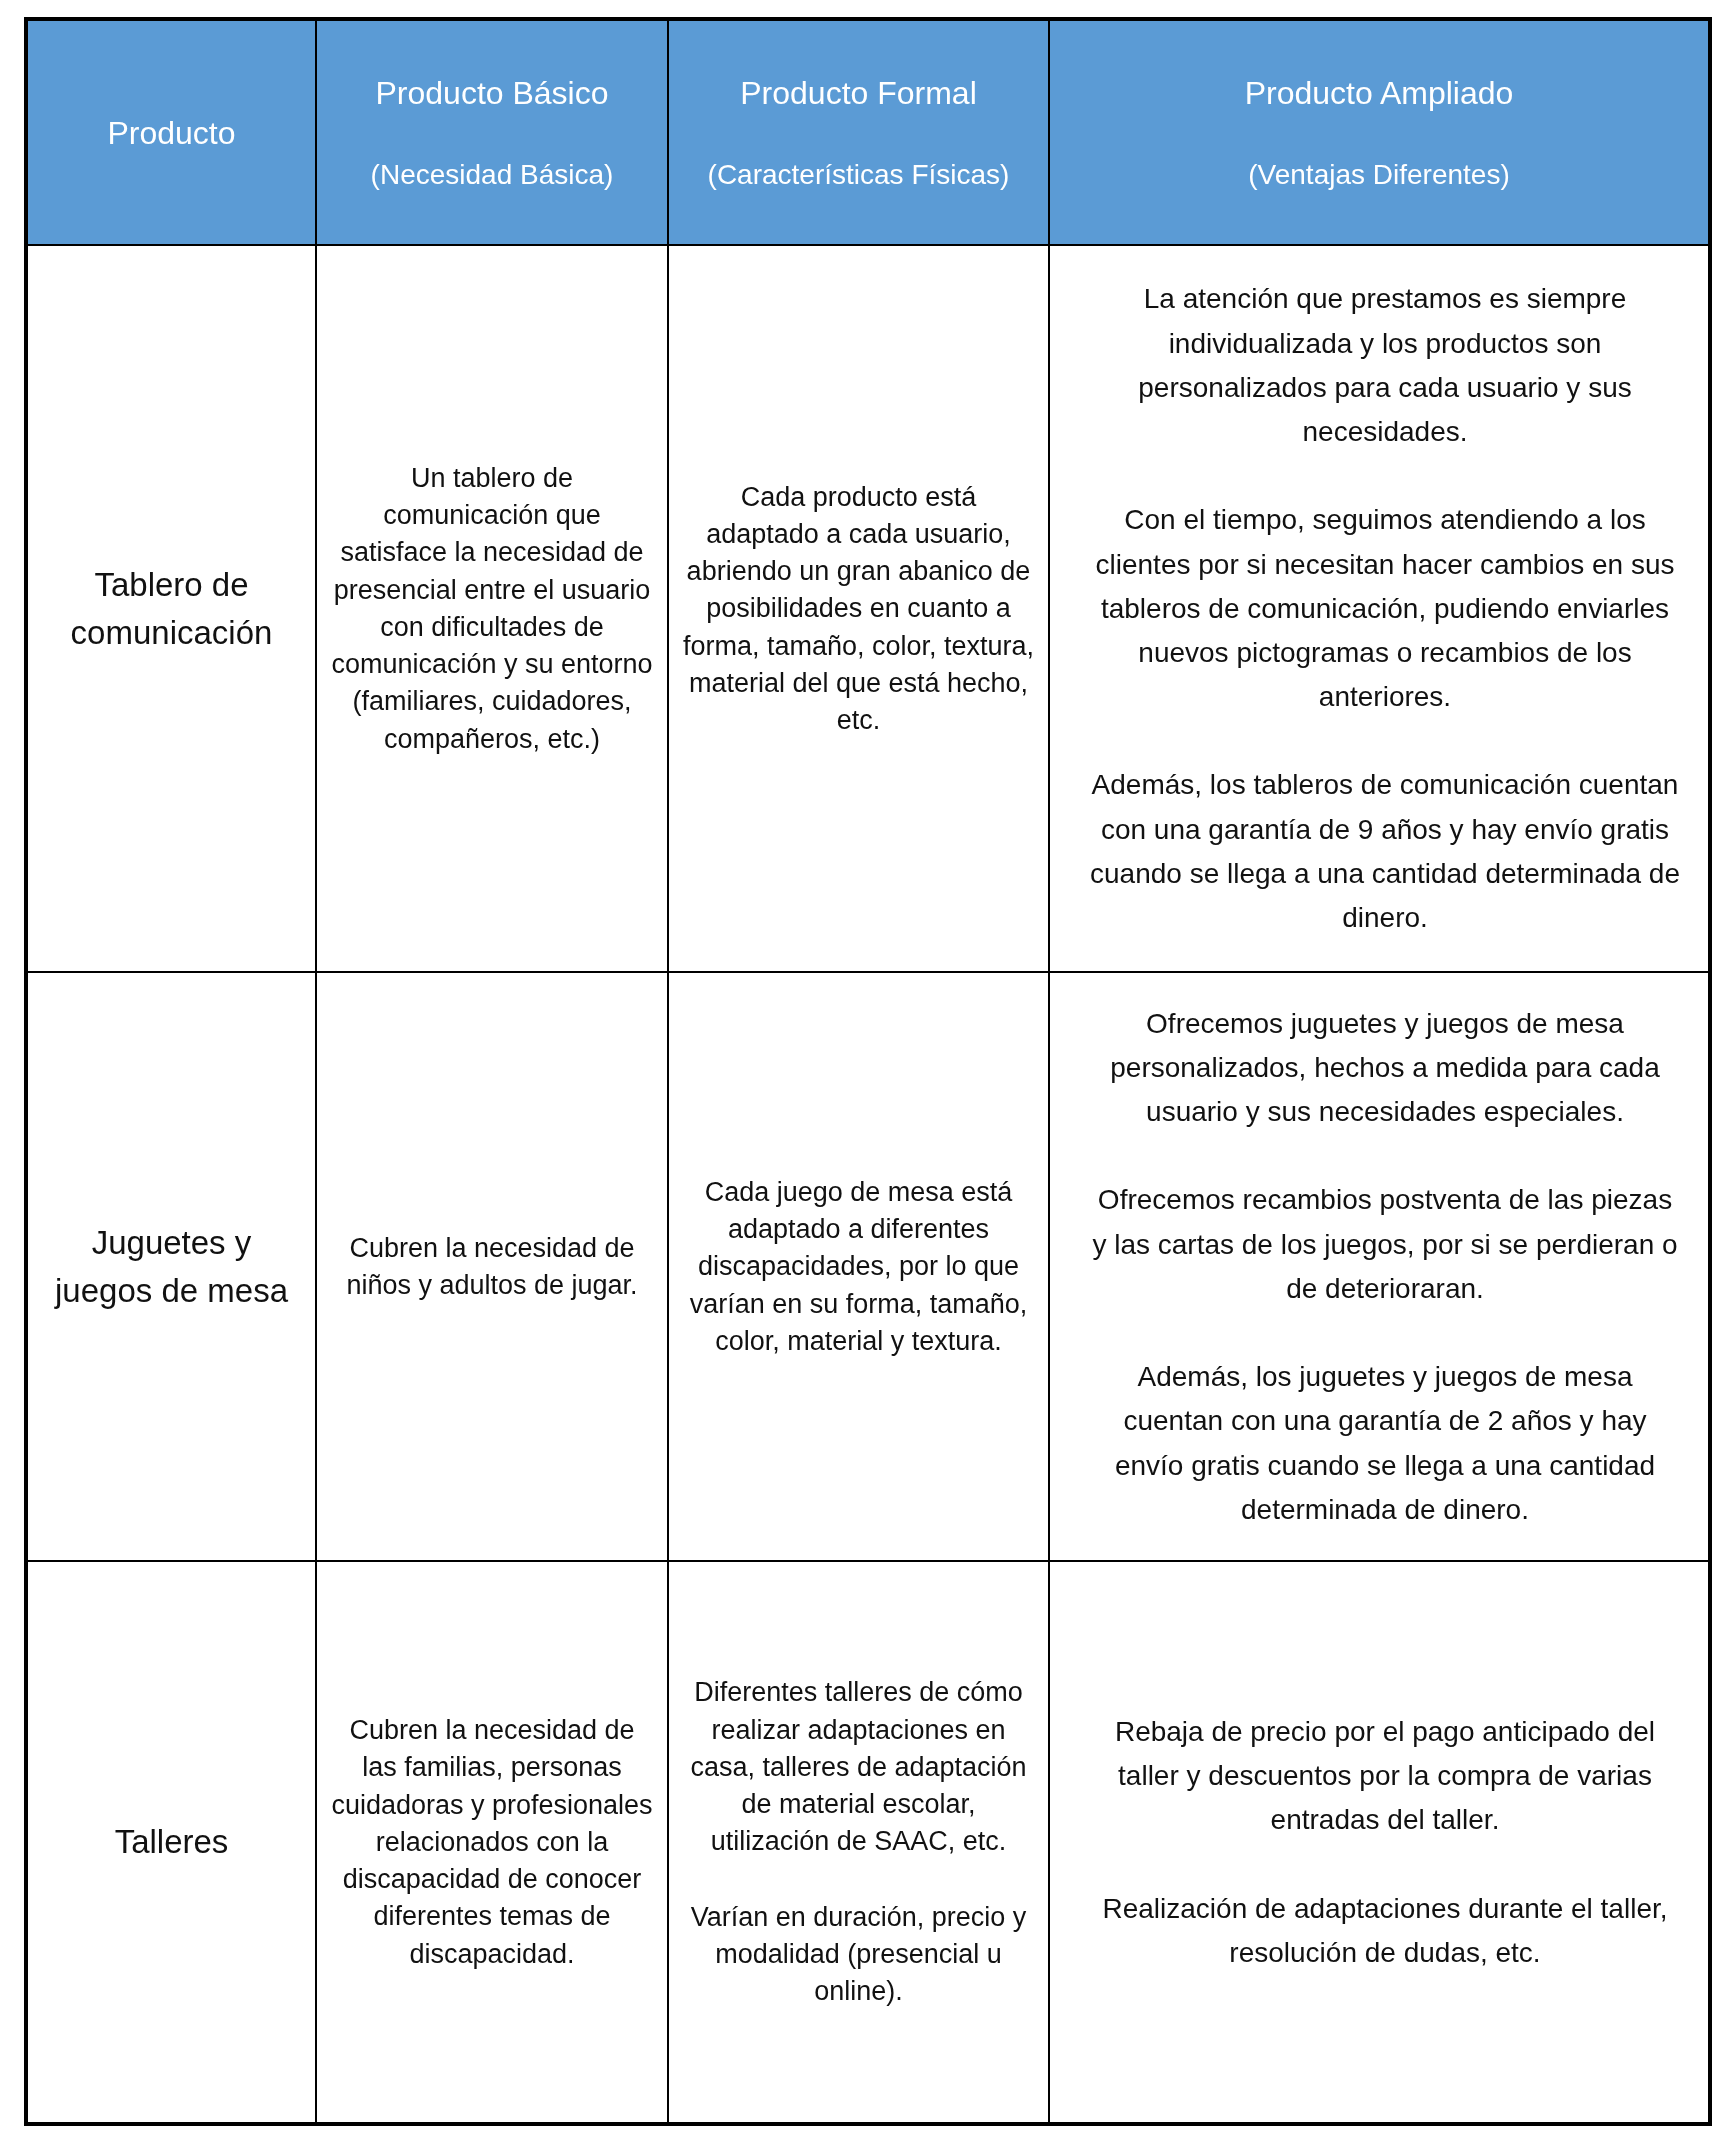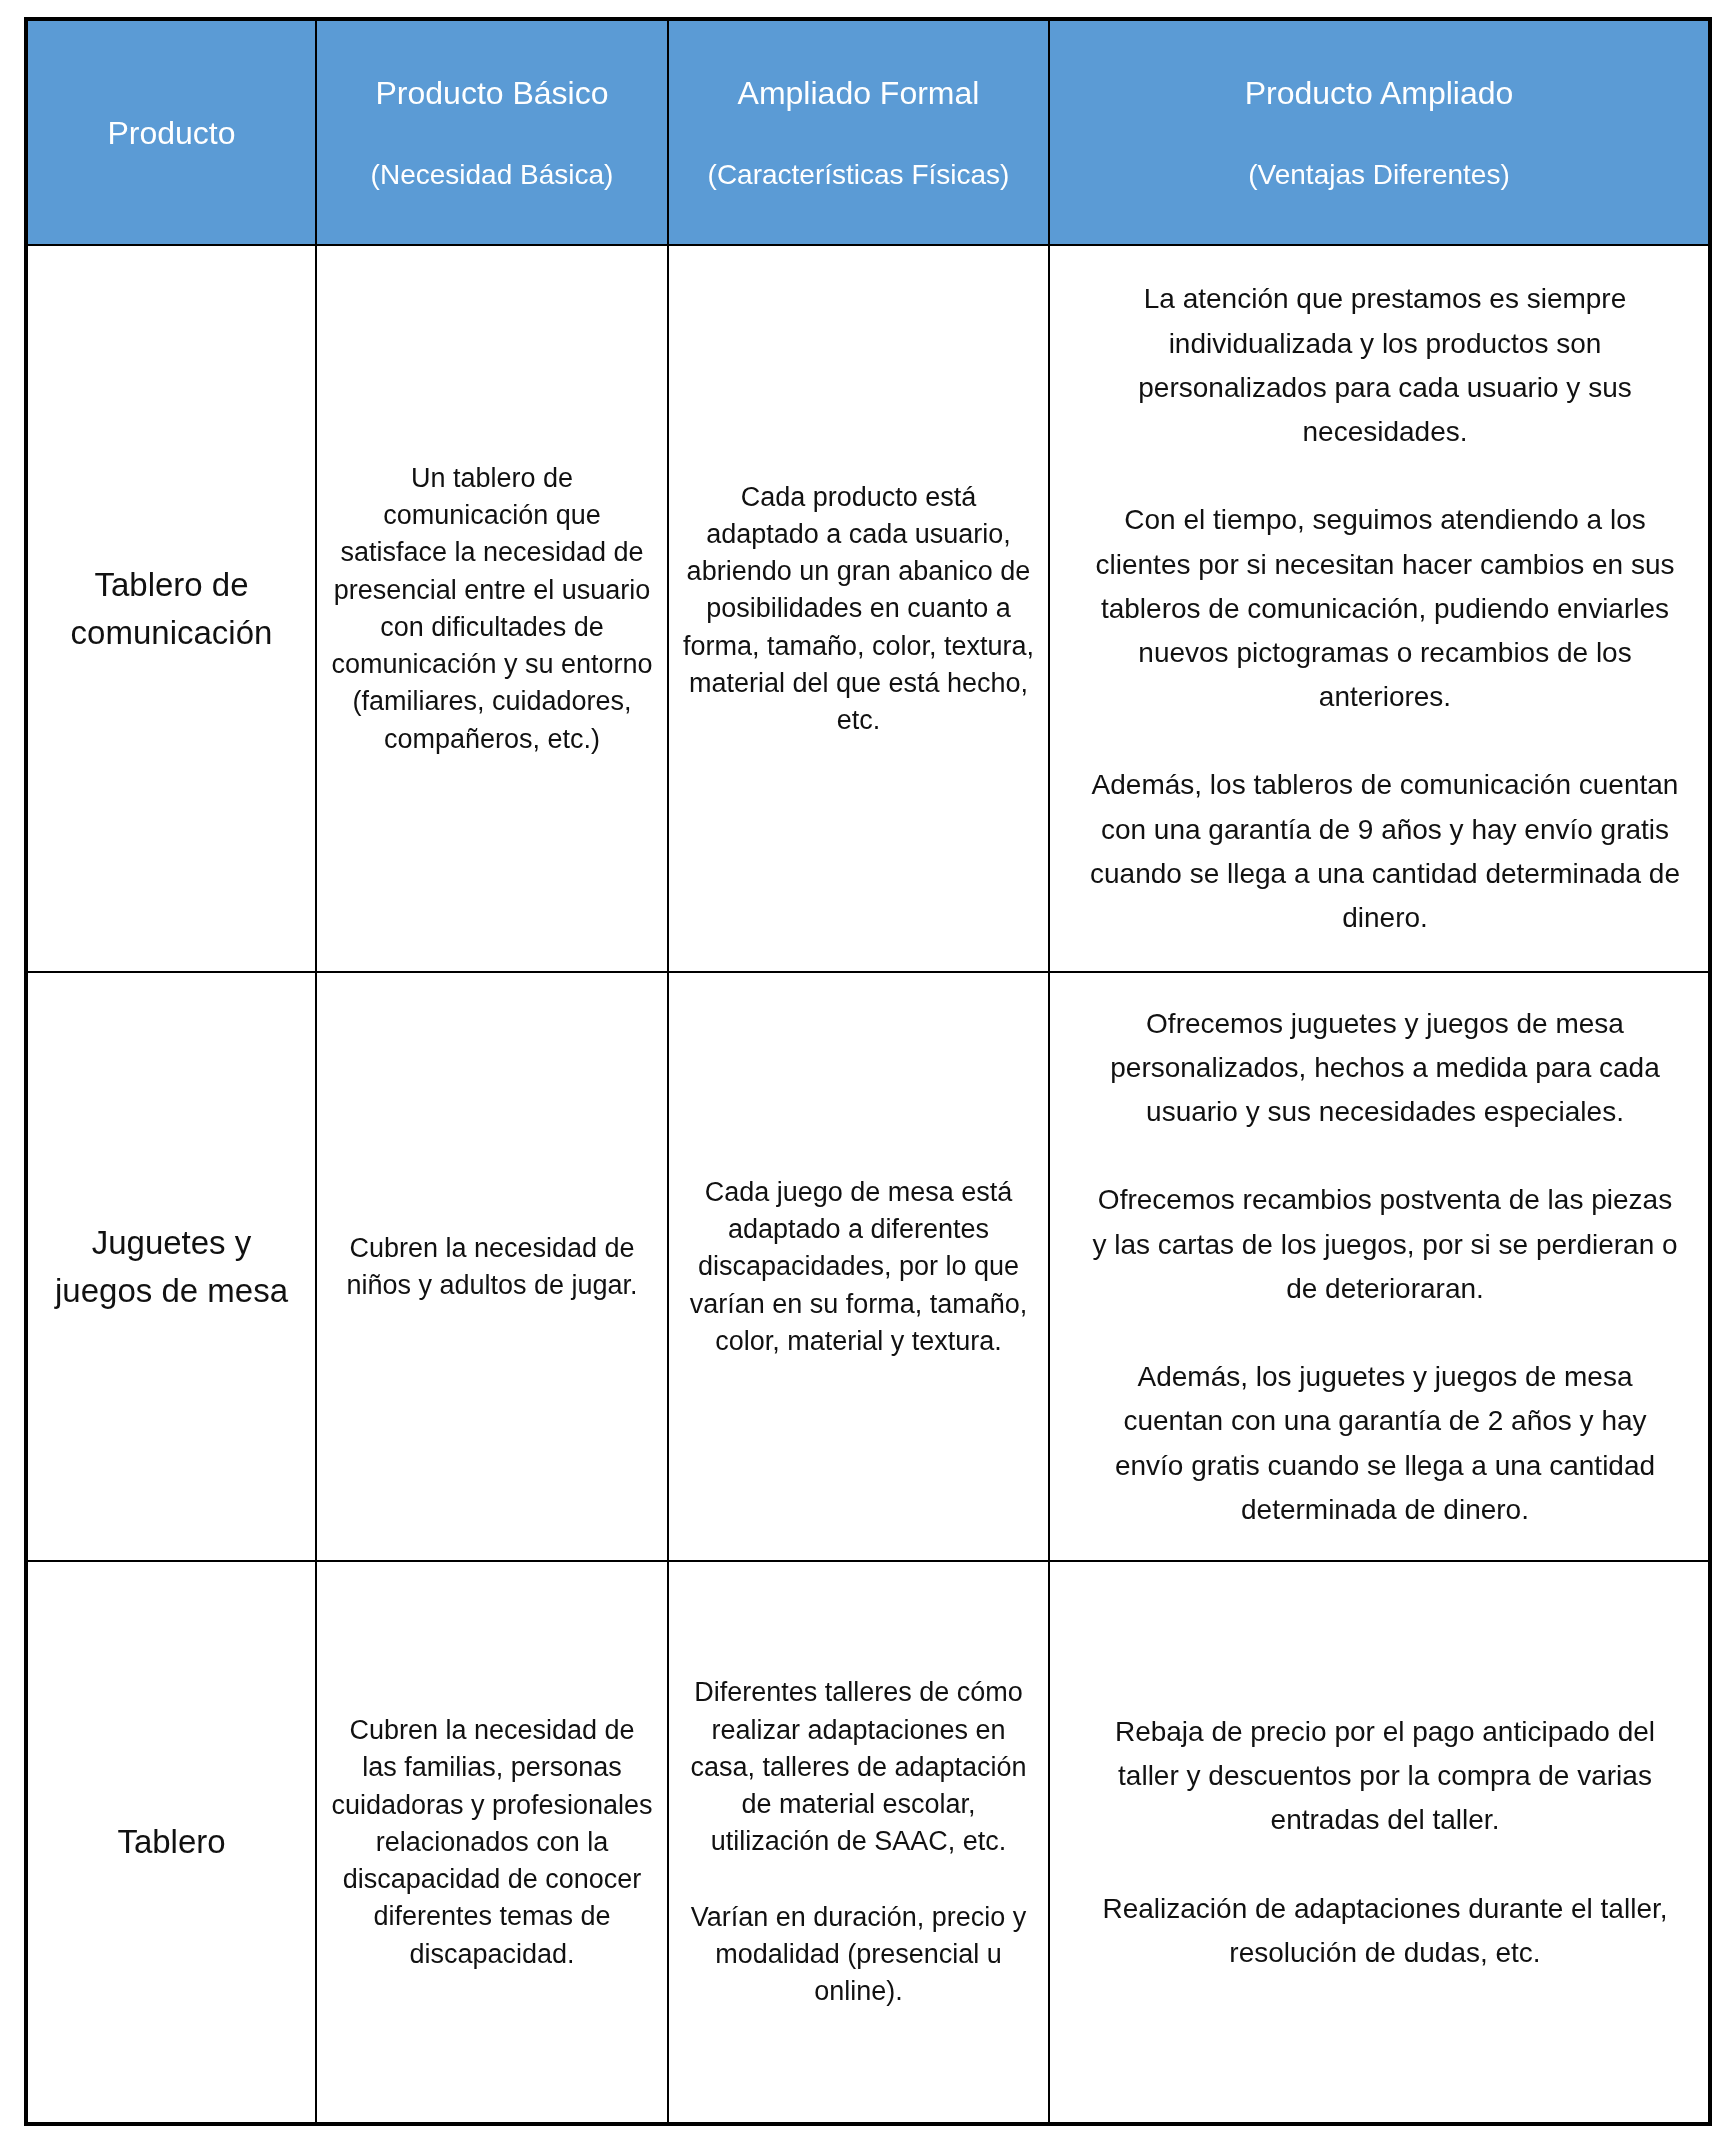--- a/index.html
+++ b/index.html
@@ -95,21 +95,21 @@
     <thead>
       <tr class="hdr">
         <th class="hcell">
           <div class="ht">Producto</div>
         </th>
         <th class="hcell">
           <div class="ht">Producto Básico</div>
           <div class="hs">(Necesidad Básica)</div>
         </th>
         <th class="hcell">
-          <div class="ht">Ampliado Formal</div>
+          <div class="ht">Producto Formal</div>
           <div class="hs">(Características Físicas)</div>
         </th>
         <th class="hcell">
           <div class="ht">Producto Ampliado</div>
           <div class="hs">(Ventajas Diferentes)</div>
         </th>
       </tr>
     </thead>
     <tbody>
       <tr class="r1">
@@ -139,21 +139,21 @@
           <p>Cada juego de mesa está adaptado a diferentes discapacidades, por lo que varían en su forma, tamaño, color, material y textura.</p>
         </td>
         <td class="wide">
           <p>Ofrecemos juguetes y juegos de mesa personalizados, hechos a medida para cada usuario y sus necesidades especiales.</p>
           <p>Ofrecemos recambios postventa de las piezas y las cartas de los juegos, por si se perdieran o de deterioraran.</p>
           <p>Además, los juguetes y juegos de mesa cuentan con una garantía de 2 años y hay envío gratis cuando se llega a una cantidad determinada de dinero.</p>
         </td>
       </tr>
       <tr class="r3">
         <td class="label">
-          <p style="margin:0">Tablero</p>
+          <p style="margin:0">Talleres</p>
         </td>
         <td class="body">
           <p>Cubren la necesidad de las familias, personas cuidadoras y profesionales relacionados con la discapacidad de conocer diferentes temas de discapacidad.</p>
         </td>
         <td class="body">
           <p>Diferentes talleres de cómo realizar adaptaciones en casa, talleres de adaptación de material escolar, utilización de SAAC, etc.</p>
           <p>Varían en duración, precio y modalidad (presencial u online).</p>
         </td>
         <td class="wide">
           <p>Rebaja de precio por el pago anticipado del taller y descuentos por la compra de varias entradas del taller.</p>

